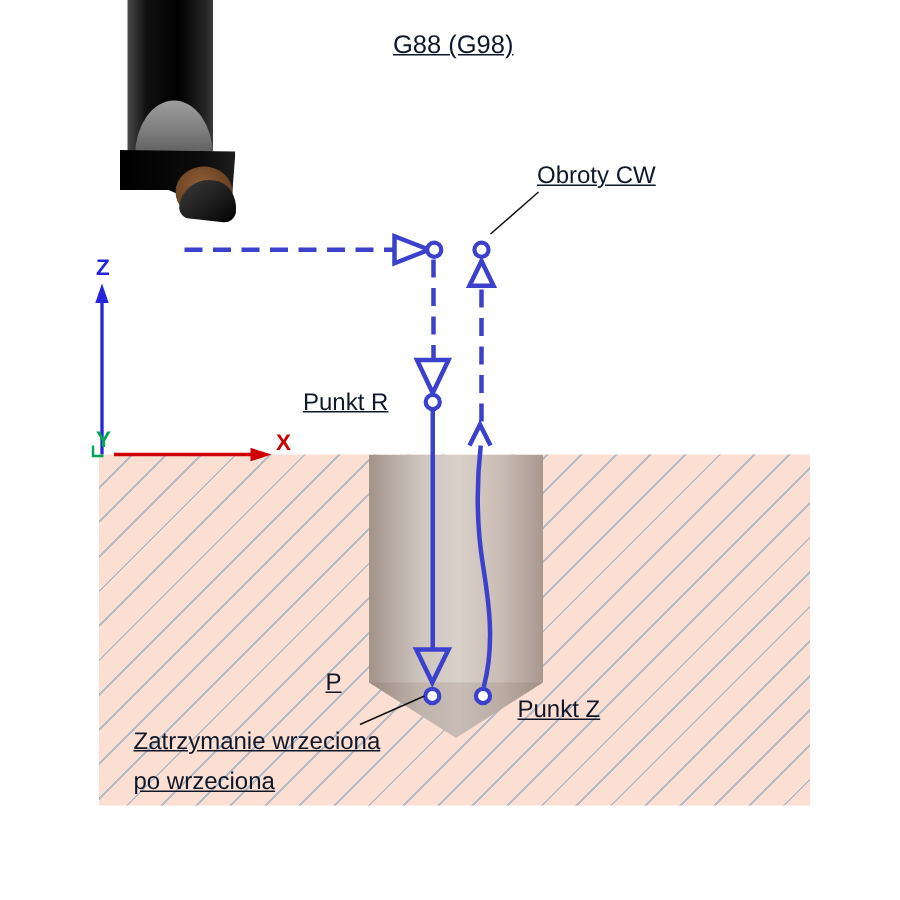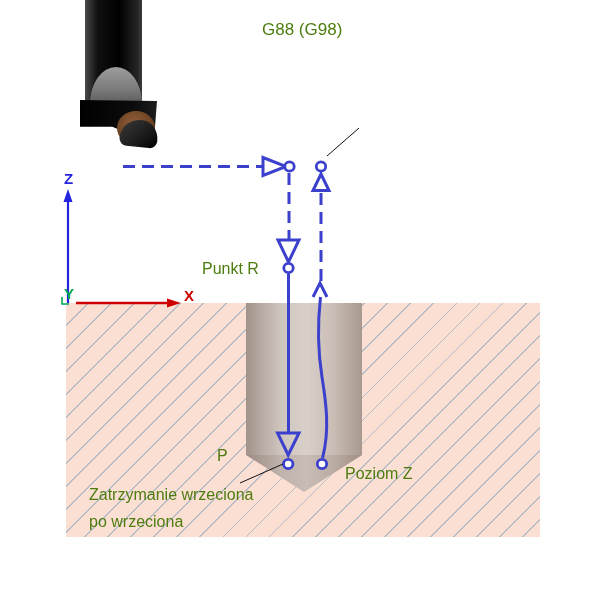--- a/index.html
+++ b/index.html
@@ -1,20 +1,20 @@
 <!DOCTYPE html>
 <html><head>
 <meta charset="utf-8">
 <style>
   html,body{margin:0;padding:0;background:#ffffff;}
   .stage{
     position:relative;width:600px;height:600px;background:#ffffff;overflow:hidden;
     font-family:"Liberation Sans", sans-serif;color:#000;
   }
-  .lbl{position:absolute;font-size:16px;line-height:20px;color:#4d7c0f;white-space:nowrap;}
+  .lbl{position:absolute;font-size:16px;line-height:20px;color:#0f172a;white-space:nowrap;text-decoration:underline;}
   .title{font-size:17px;}
   .axis-lbl{position:absolute;font-size:15px;font-weight:bold;white-space:nowrap;}
   .z-lbl{color:#2424dd;}
   .x-lbl{color:#cf0000;}
   .y-lbl{color:#00a650;}
 
   
   .material{
     position:absolute;left:66px;top:303px;width:474px;height:234px;
     background:
@@ -110,27 +110,28 @@
     <line x1="321" y1="281" x2="321" y2="192" stroke="#3b41cd" stroke-width="3" stroke-dasharray="12 7"></line>
     <polygon points="313,190.5 329,190.5 321,174" fill="none" stroke="#3b41cd" stroke-width="3"></polygon>
     <circle cx="321" cy="166.5" r="4.7" fill="#ffffff" stroke="#3b41cd" stroke-width="2.8"></circle>
 
     <line x1="327" y1="156" x2="359" y2="128" stroke="#111" stroke-width="1"></line>
     <line x1="240" y1="483" x2="283" y2="464" stroke="#111" stroke-width="1"></line>
   </svg>
 
   <div class="lbl title" style="left:262px;top:20px;">G88 (G98)</div>
 
+  <div class="lbl" style="left:358px;top:108px;">Obroty CW</div>
 
 
   <div class="lbl" style="left:202px;top:259px;text-align:right;">Punkt R</div>
 
   <div class="lbl" style="left:217px;top:446px;">P</div>
 
-  <div class="lbl" style="left:345px;top:464px;">Poziom Z</div>
+  <div class="lbl" style="left:345px;top:464px;">Punkt Z</div>
 
   <div class="lbl" style="left:89px;top:485px;">Zatrzymanie wrzeciona</div>
 
   <div class="lbl" style="left:89px;top:512px;">po wrzeciona</div>
 
   <div class="axis-lbl z-lbl" style="left:64px;top:170px;">Z</div>
   <div class="axis-lbl x-lbl" style="left:184px;top:287px;">X</div>
   <div class="axis-lbl y-lbl" style="left:64px;top:285px;">Y</div>
 
 </div>

